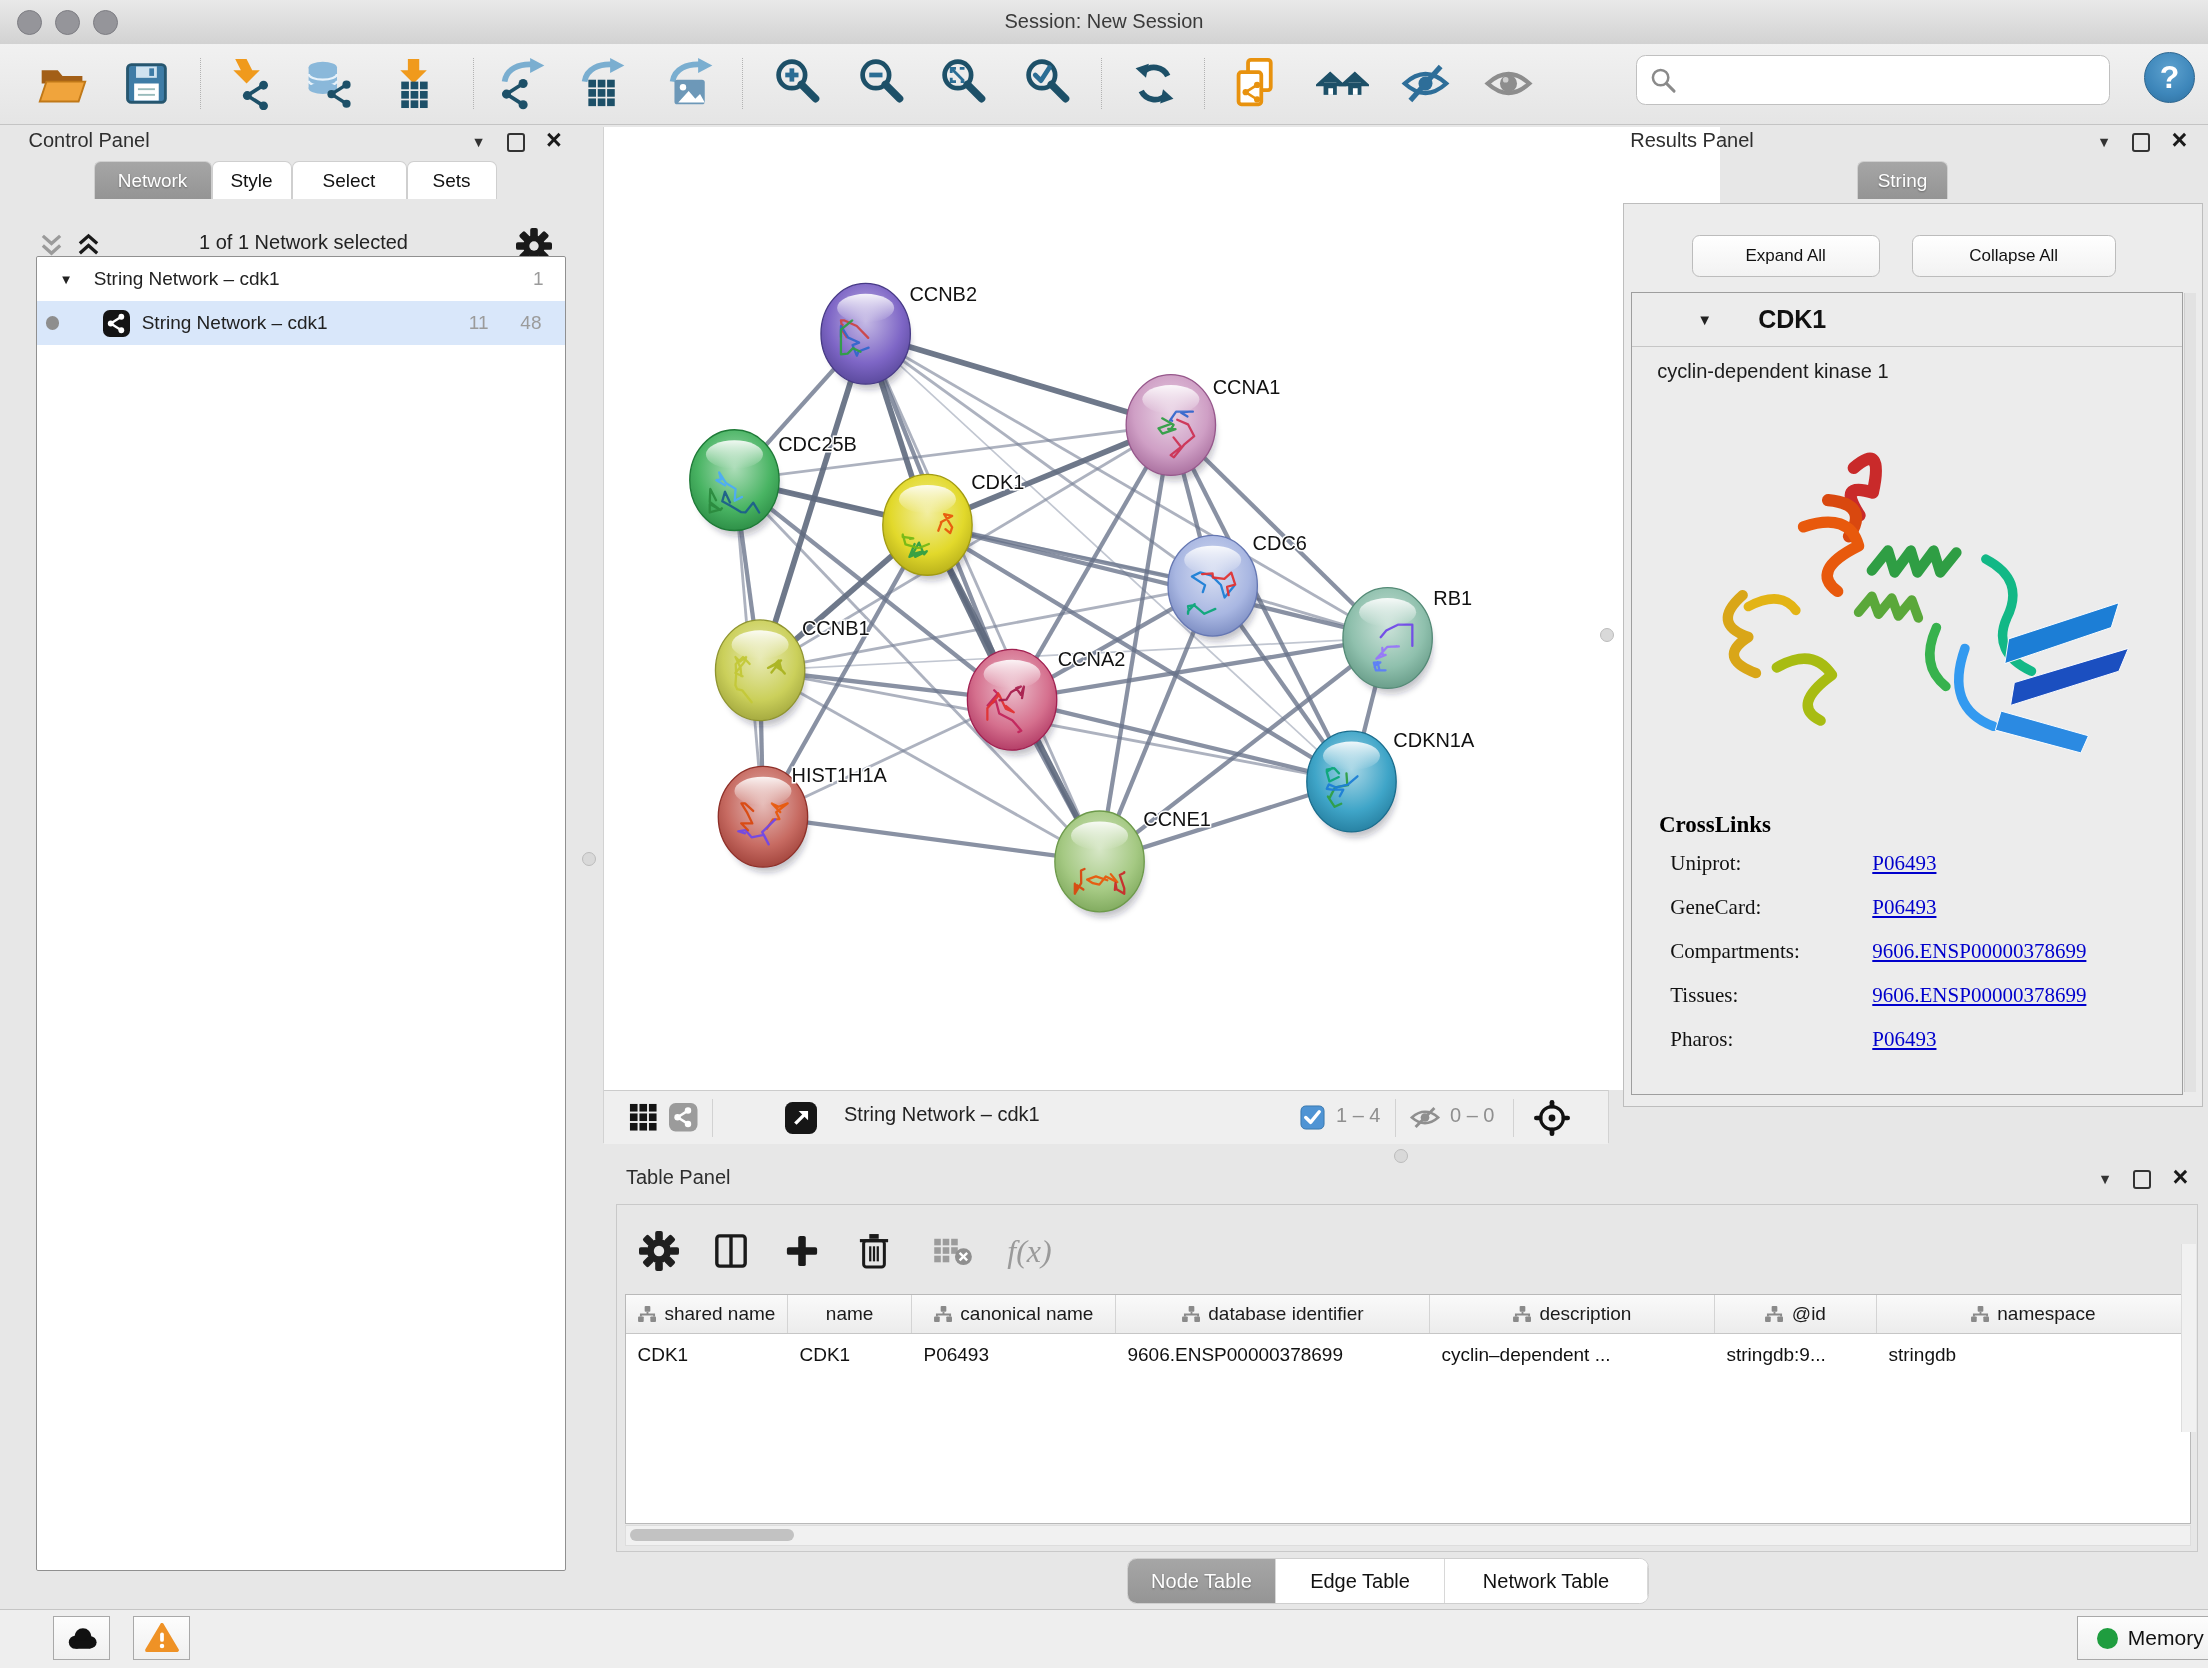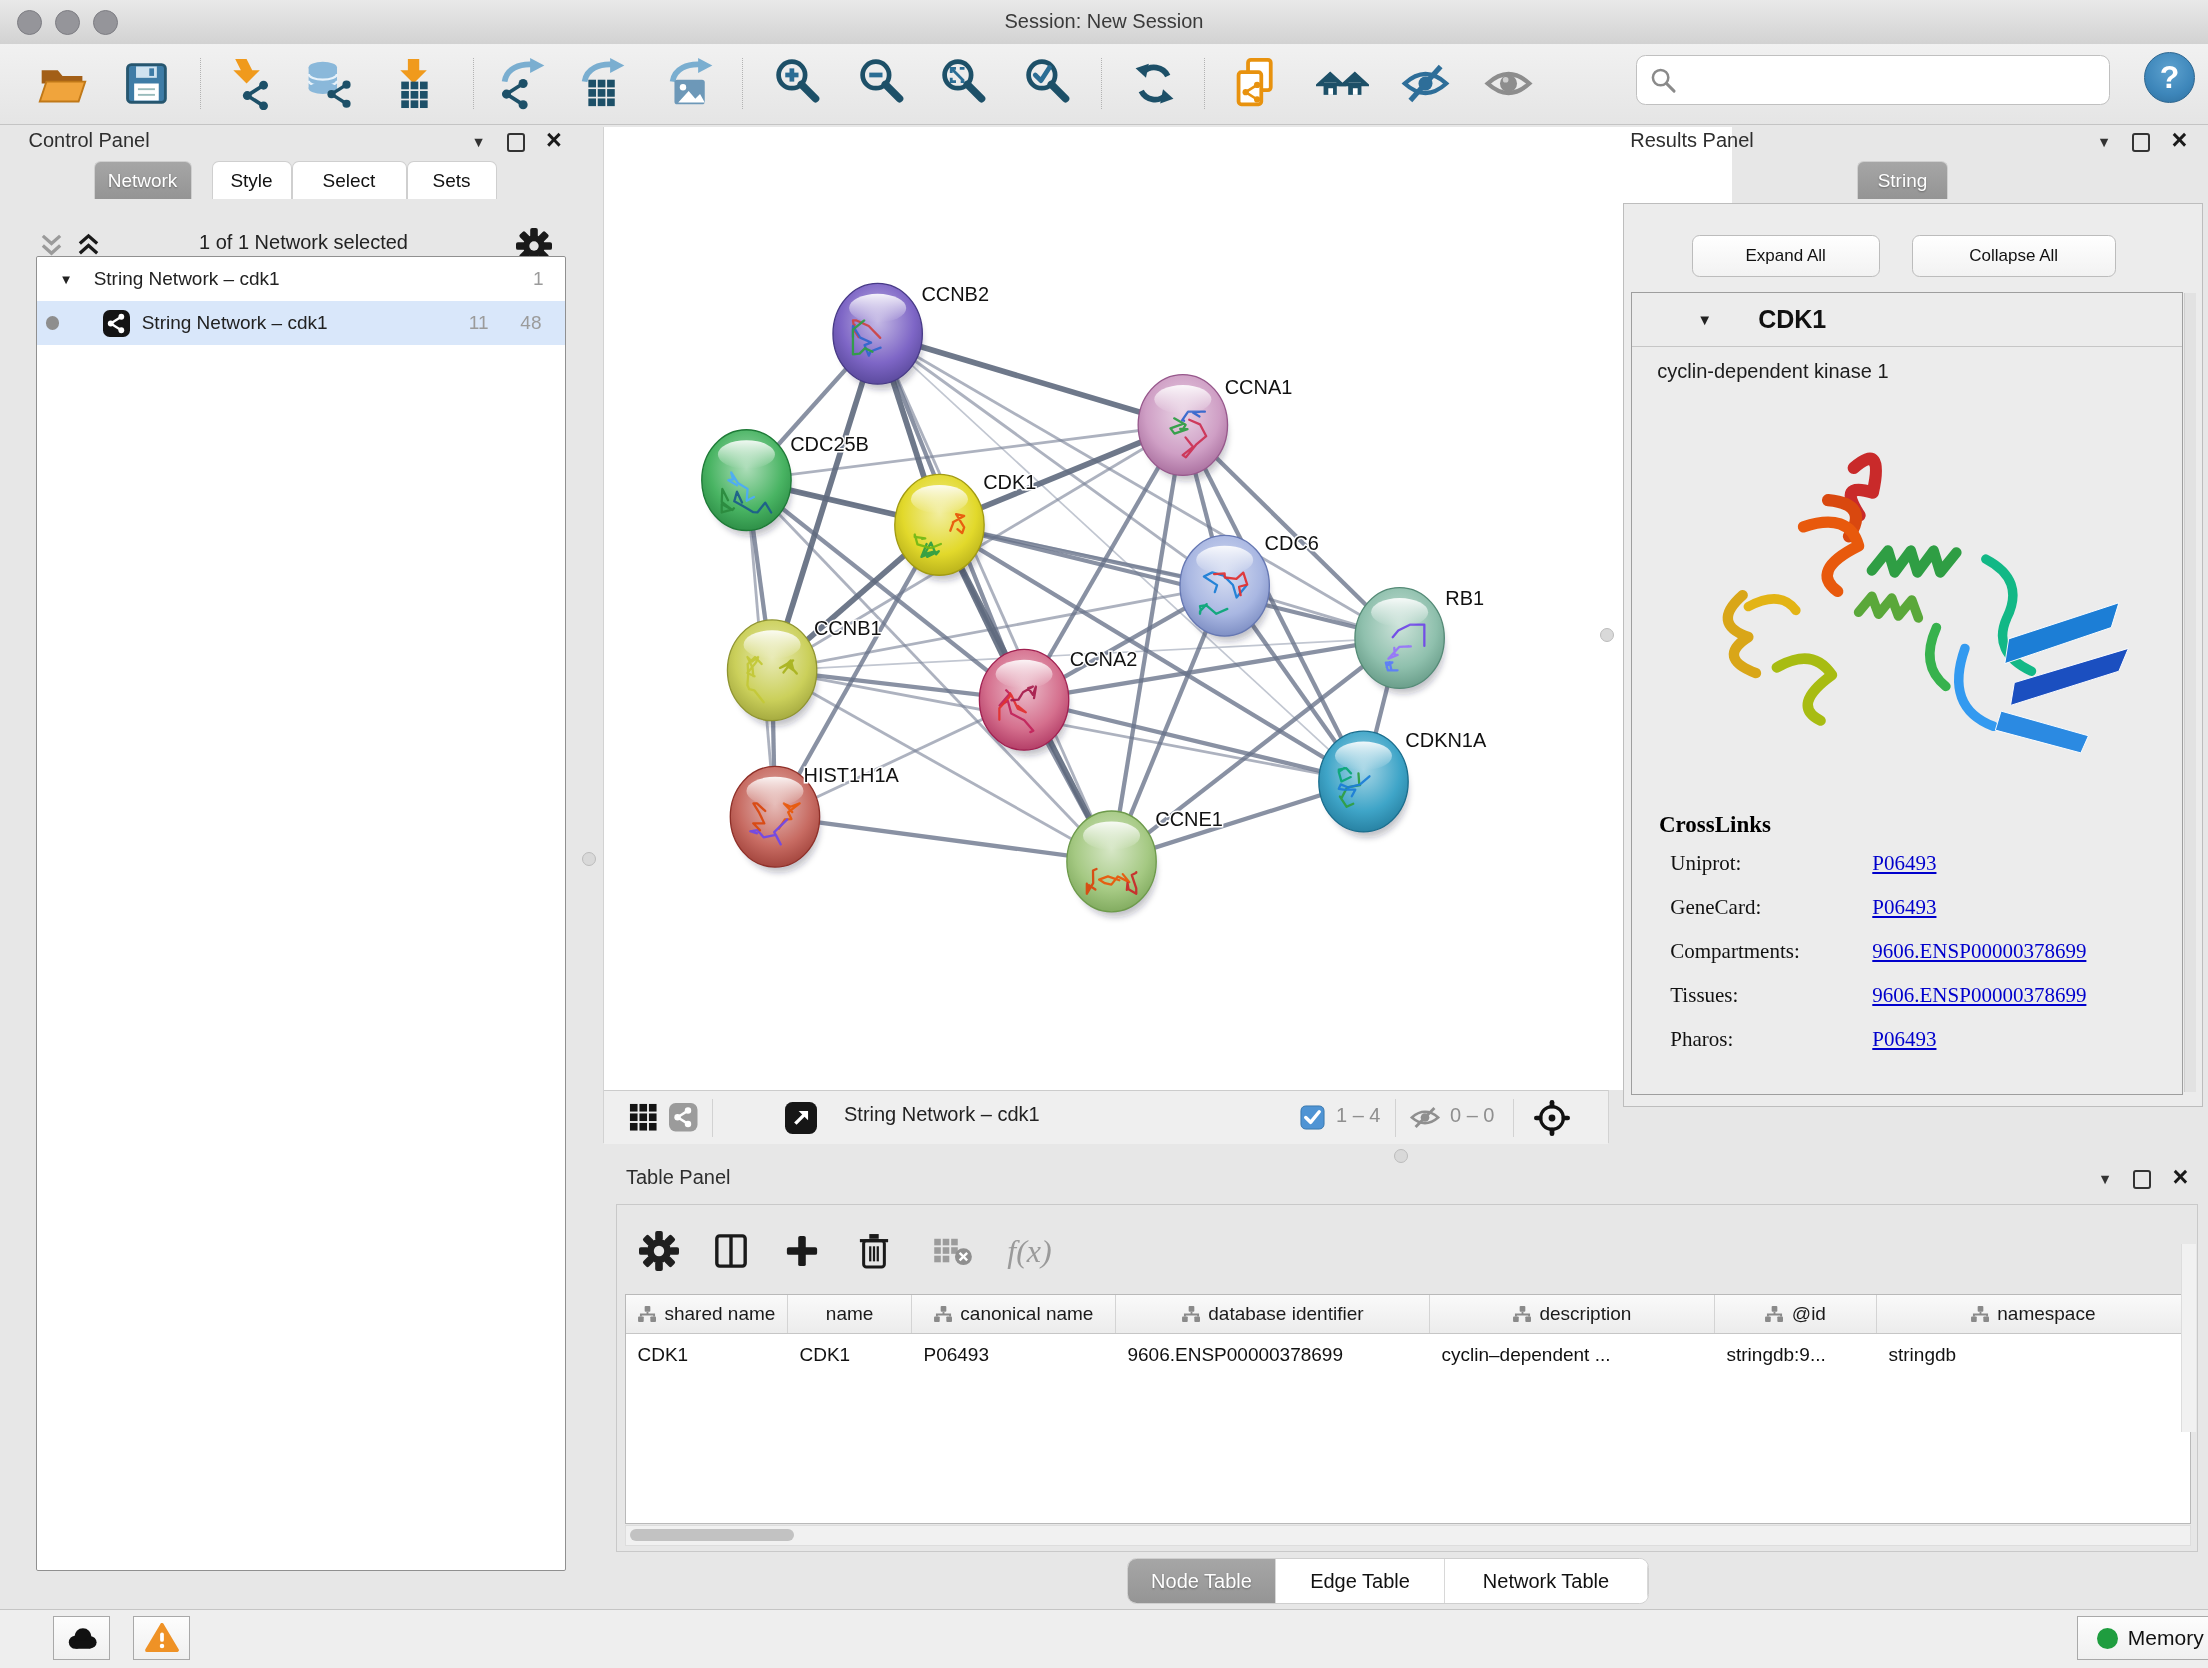--- a/index.html
+++ b/index.html
@@ -47,21 +47,21 @@
   #cp-status{position:absolute;left:0;top:91px;width:588px;height:53px;}
   #cp-status .txt{position:absolute;left:0;top:13.3px;width:588px;text-align:center;font-size:20px;color:#222;}
   #net-tree{position:absolute;left:26px;top:129px;width:528px;height:1313px;
     background:#fff;border:1.9px solid #909090;border-radius:1.9px;overflow:hidden;}
   .tree-row{position:relative;height:44px;display:flex;align-items:center;font-size:19px;}
   .tree-row.sel{background:#d9e7fa;}
   .tree-count{position:absolute;color:#9b9b9b;font-size:19px;}
   
   #network-col{left:603px;top:127px;width:1006px;height:1016px;background:#fff;
     border-left:1px solid #d2d2d2;border-right:1px solid #d2d2d2;box-sizing:border-box;}
-  #network-canvas{position:absolute;left:16px;top:0;width:1112px;height:963px;background:#fff;}
+  #network-canvas{position:absolute;left:4px;top:0;width:1112px;height:963px;background:#fff;}
   #network-footer{position:absolute;left:0;top:963px;width:1004px;height:53px;
     background:#efefef;border-top:1px solid #cccccc;}
   .nf-div{position:absolute;top:7.6px;height:38px;border-left:1.4px solid #d2d2d2;}
   .nf-txt{position:absolute;top:13.3px;font-size:20px;color:#8f8f8f;}
   #nf-title{position:absolute;top:12.4px;font-size:20px;color:#222;}
   .dot-handle{position:absolute;width:12.4px;height:12.4px;border-radius:50%;
     background:#d9d9d9;border:1px solid #bcbcbc;}
   
   #results-panel{left:1617px;top:127px;width:592px;height:1016px;}
   #string-panel{position:absolute;left:5.7px;top:76px;width:578px;height:902px;
@@ -324,21 +324,21 @@
 <div class="abs" id="help-btn">?</div>
 
 <div class="abs" id="control-panel">
   <div class="panel-title abs" style="left:19px;top:1.9px">Control Panel</div>
   <div class="ph-icons" style="left:462px;top:3.8px">
     <span class="tri">▼</span>
     <span class="float-ic"></span>
     <span class="close-ic">×</span>
   </div>
   <div id="cp-tabs">
-      <div class="tab sel" style="left: 84px; top: 34px; width: 98px;">Network</div>
+      <div class="tab sel" style="left: 84px; top: 34px; width: 118px;">Network</div>
       <div class="tab" style="left: 202px; top: 34px; width: 80px;">Style</div>
       <div class="tab" style="left: 282px; top: 34px; width: 115px;">Select</div>
       <div class="tab" style="left: 397px; top: 34px; width: 90px;">Sets</div>
     </div>
   <div id="cp-status">
     <span class="abs" style="left:28.5px;top:15px">
       <svg width="27" height="25" viewBox="0 0 28 26">
           <polyline points="5,3 14,11 23,3" fill="none" stroke="#9a9a9a" stroke-width="3.4"></polyline>
           <polyline points="5,13 14,21 23,13" fill="none" stroke="#9a9a9a" stroke-width="3.4"></polyline>
         </svg>

